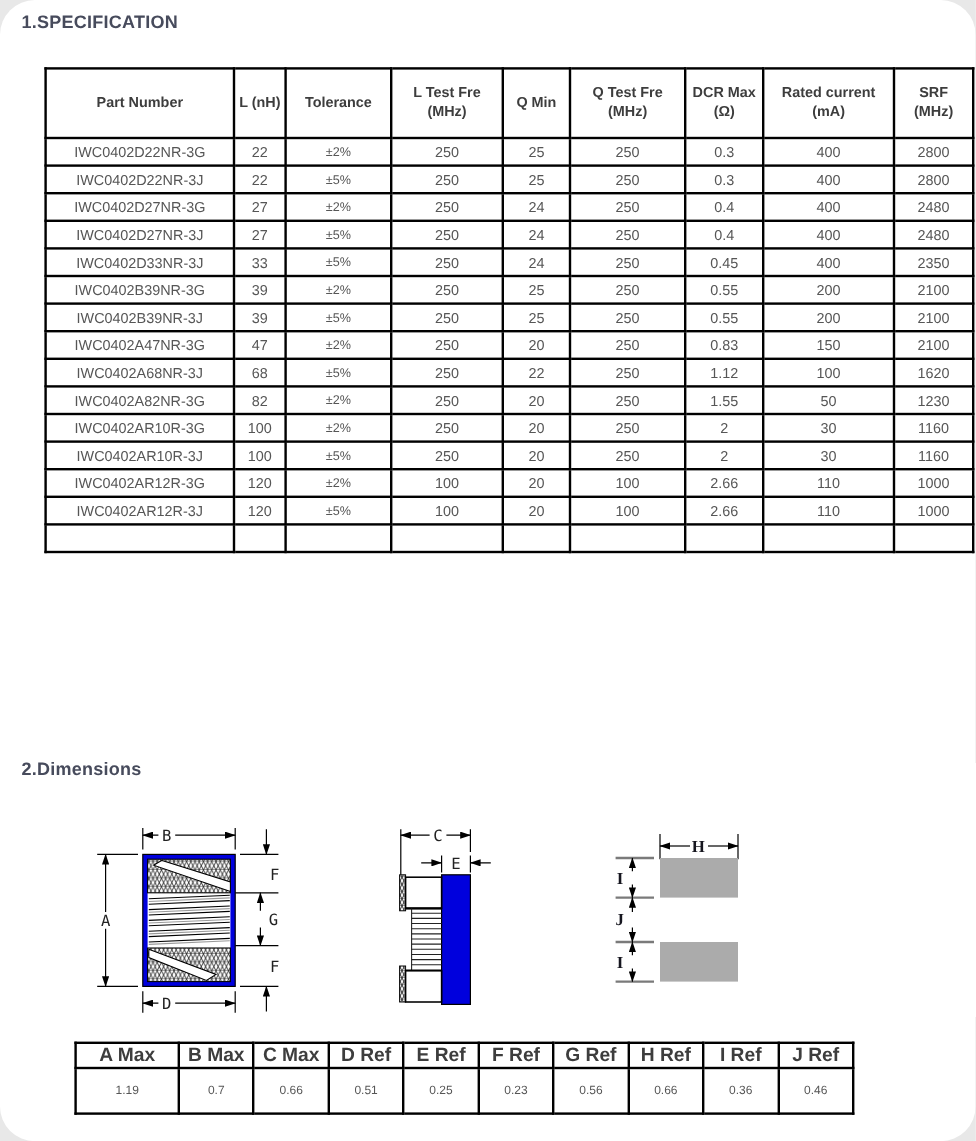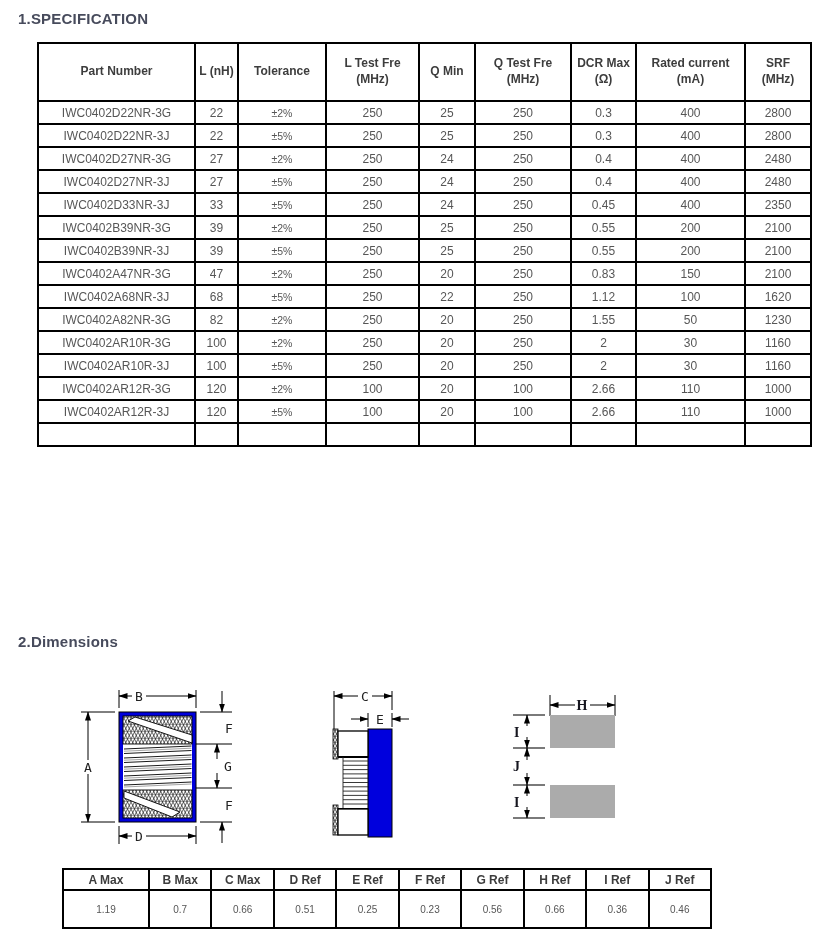--- a/index.html
+++ b/index.html
@@ -1,48 +1,48 @@
 <!DOCTYPE html>
 <html><head>
 <meta charset="utf-8">
 <style>
   html,body{margin:0;padding:0;background:#e8e8e8;}
   .page{
     position:relative;width:813px;height:951px;background:#ffffff;
-    font-family:"Liberation Sans",sans-serif;overflow:hidden;margin:0 auto;
+    font-family:"Liberation Sans",sans-serif;overflow:hidden;margin:0 auto;border-radius:29px;
   }
   .section-heading{
     position:absolute;left:18px;font-size:15px;font-weight:bold;
     color:#474b5c;letter-spacing:.2px;
   }
   #spec-heading{top:10px;}
   #dim-heading{top:633px;}
 
   table{border-collapse:collapse;position:absolute;table-layout:fixed;background:#fff;}
   th,td{border:2px solid #000;padding:0;text-align:center;overflow:hidden;}
 
-  .spec-table{left:37px;top:42px;width:755px;}
+  .spec-table{left:37px;top:56px;width:755px;}
   .spec-table th{
     height:56px;font-size:12px;font-weight:bold;color:#3d3d3d;
     white-space:pre-line;line-height:1.3;
   }
   .spec-table td{height:21px;font-size:12px;color:#565656;}
   .spec-table td:nth-child(3){font-size:10.5px;}
   .spec-table th:nth-child(1){width:155px;}
   .spec-table th:nth-child(2){width:41px;}
   .spec-table th:nth-child(3){width:86px;}
   .spec-table th:nth-child(4){width:91px;}
   .spec-table th:nth-child(5){width:54px;}
   .spec-table th:nth-child(6){width:94px;}
   .spec-table th:nth-child(7){width:63px;}
   .spec-table th:nth-child(8){width:107px;}
   .spec-table th:nth-child(9){width:64px;}
 
   .dims-table{left:62px;top:868px;width:650px;}
-  .dims-table th{height:19px;font-size:12px;font-weight:bold;color:#3d3d3d;}
+  .dims-table th{height:19px;font-size:16px;font-weight:bold;color:#3d3d3d;}
   .dims-table td{height:36px;font-size:10px;color:#565656;}
   .dims-table th:nth-child(1){width:84px;}
 
   .drawing{position:absolute;}
   #drawing-front{left:75px;top:683px;}
   #drawing-side{left:320px;top:683px;}
   #drawing-land{left:505px;top:690px;}
 
   .cad-label{font-family:"DejaVu Sans Mono",monospace;font-size:13px;fill:#222;}
   .serif-label{font-family:"Liberation Serif",serif;font-weight:bold;font-size:14px;fill:#16161f;}

